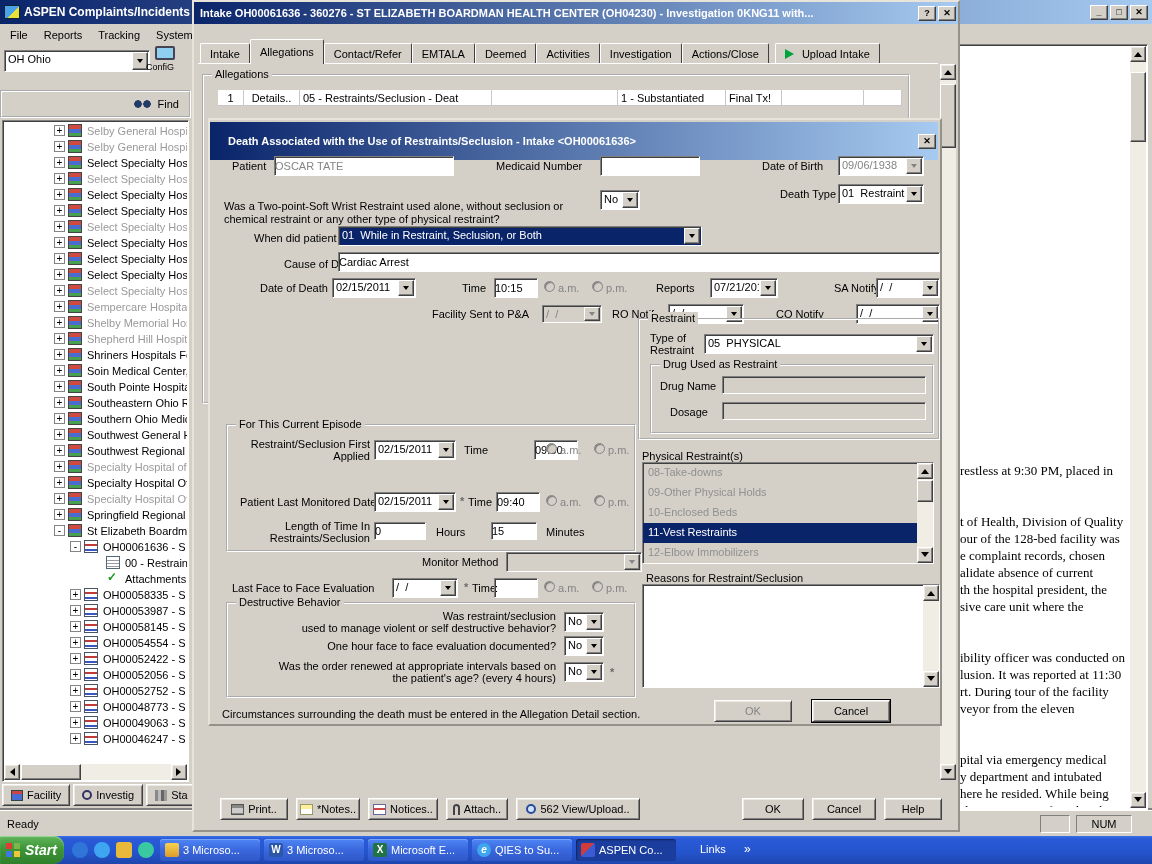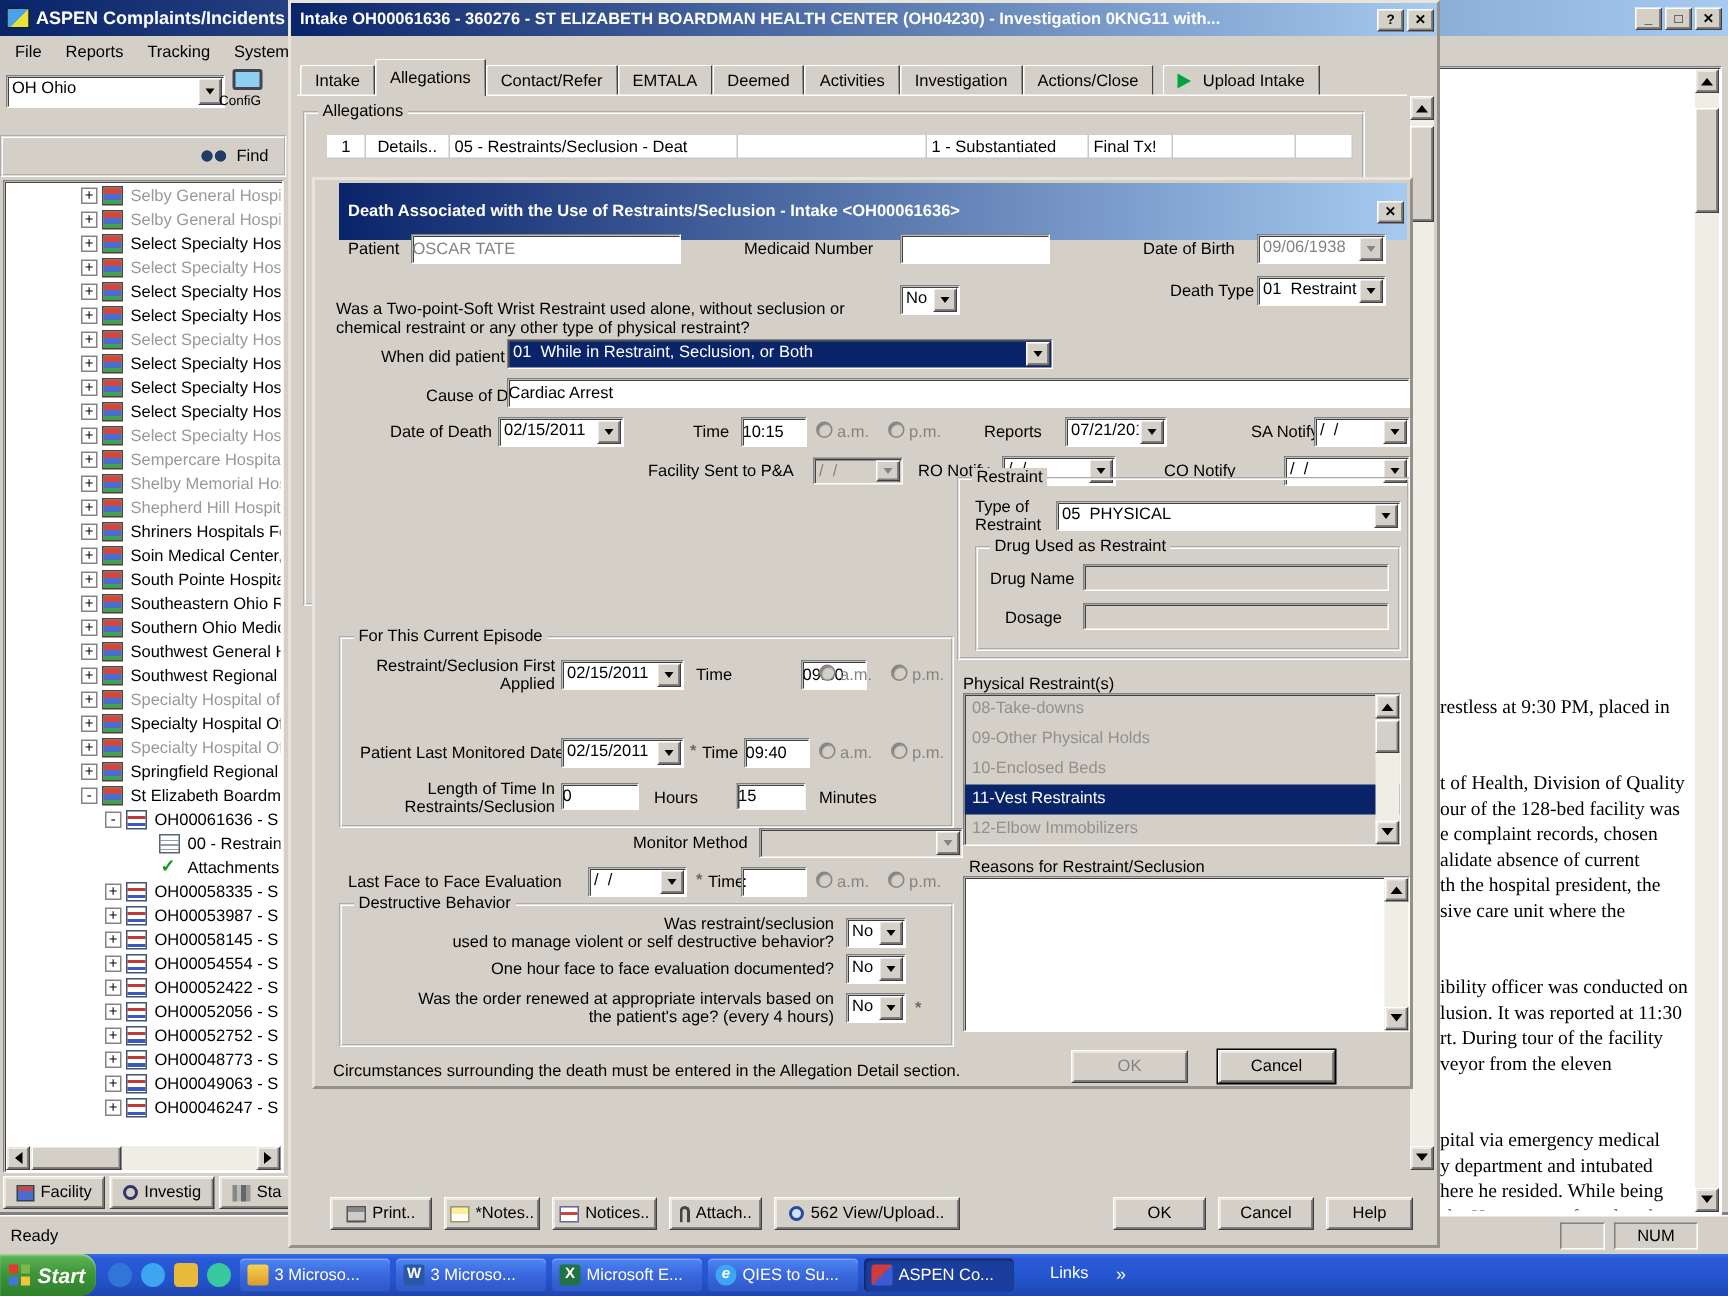--- a/index.html
+++ b/index.html
@@ -102,21 +102,21 @@
 .tc{text-align:center}
 #iw-vscroll{left:746px;top:62px;width:16px;height:716px}
 .bicon{width:13px;height:11px;flex:none}
 .ic-print{background:linear-gradient(180deg,#888 0 3px,#ccc 3px 8px,#888 8px);border:1px solid #555}
 .ic-note{background:linear-gradient(180deg,#ffef9a 0 4px,#fff 4px);border:1px solid #996}
 .ic-notice{background:linear-gradient(180deg,#fff 0 3px,#c44 3px 5px,#fff 5px);border:1px solid #669}
 .ic-attach{width:7px;height:11px;border:2px solid #444;border-bottom:none;border-radius:4px 4px 0 0;background:none}
 .ic-view{width:10px;height:10px;border:2px solid #2a4a9a;border-radius:50%;background:#cfe4ff}
 
 #dlg{position:absolute;left:208px;top:118px;width:734px;height:608px;background:#d4d0c8;border:2px outset #e8e4da;z-index:30}
-#dlg-title{position:absolute;left:16px;top:2px;right:2px;height:38px;padding:0 2px 0 6px;font-size:11px}
+#dlg-title{position:absolute;left:0;top:2px;right:2px;height:38px;padding:0 2px 0 18px;font-size:11px}
 .req{position:absolute;color:#6a6a6a;font-weight:bold;font-size:11px}
 
 #taskbar{position:absolute;left:0;top:836px;width:1152px;height:28px;background:linear-gradient(180deg,#3a70e8 0%,#2a5ad8 10%,#2454cc 60%,#1e46ad 100%);z-index:60}
 #start{position:absolute;left:0;top:0;width:64px;height:28px;border-radius:0 10px 10px 0;background:linear-gradient(180deg,#62b55c,#3e9638 45%,#2f7f2b);color:#fff;font-weight:bold;font-style:italic;font-size:14px;display:flex;align-items:center;gap:5px;padding:0 10px 0 6px;box-shadow:inset 0 1px 1px #9ed89a}
 .flag{position:relative;width:14px;height:14px;flex:none}
 .flag i{position:absolute;width:6px;height:6px}
 .f1{left:0;top:0;background:#e23b31}.f2{right:0;top:0;background:#7cb849}.f3{left:0;bottom:0;background:#3f77dc}.f4{right:0;bottom:0;background:#f0c63c}
 .qico{position:absolute;top:6px;width:16px;height:16px;border-radius:3px}
 #q1{left:72px;background:#2f76d8;border-radius:50%}
 #q2{left:94px;background:#3ea6f0;border-radius:50%}

